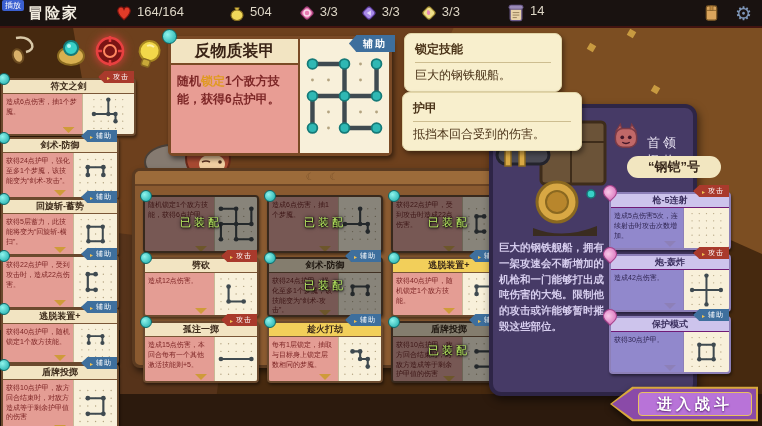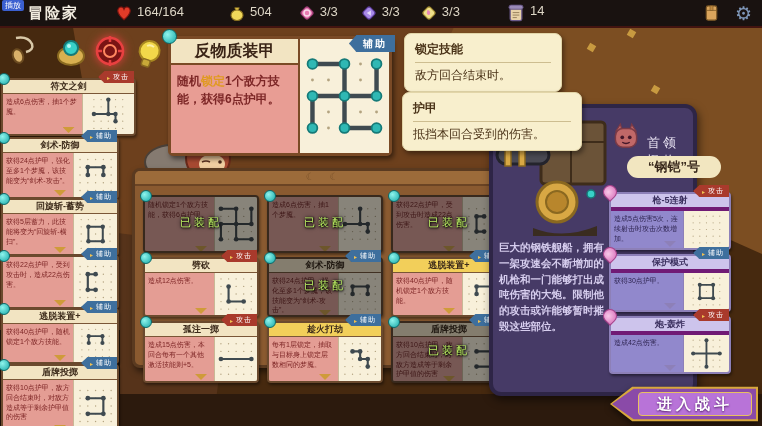--- a/index.html
+++ b/index.html
@@ -94,21 +94,21 @@
   .devil{position:absolute;left:118px;top:14px}
   .boss-name{position:absolute;left:134px;top:48px;width:94px;height:22px;background:#f2e6c0;border-radius:12px;
     color:#38281c;font-size:13px;font-weight:bold;display:flex;align-items:center;justify-content:center}
   .boss-illo{position:absolute;left:0px;top:8px;width:118px;height:126px}
   .boss-desc{position:absolute;left:6px;top:132px;width:110px;color:#d6cdee;font-size:10.5px;
     line-height:1.5;font-weight:bold}
   .boss-skills{position:absolute;left:116px;top:84px;width:122px;display:flex;flex-direction:column;gap:8px}
   .bcard{position:relative;height:54px}
   .bcard .frame{border:2px solid #8d80b8;background:#b3a8dd;box-shadow:0 0 0 1px #6a5e98 inset,1px 2px 3px rgba(0,0,0,.45)}
   .bcard .frame::after{background:#8d80b8}
-  .bcard .ctitle{background:#cdc4ec;border-bottom:4px solid #701a75;color:#3a2f5e}
+  .bcard .ctitle{background:#cdc4ec;border-bottom:1px solid #701a75;color:#3a2f5e}
   .bcard .cdesc{background:#9188cc;color:#2e2450}
   .bcard .cgrid{border-left:1px solid #8d80b8}
   .wisp{position:absolute;left:-6px;top:-7px;width:12px;height:12px;border-radius:50% 50% 50% 0;
     background:radial-gradient(circle at 40% 40%,#f8c8e8,#d86ab8);transform:rotate(-45deg);z-index:8;
     border:1px solid #a8408a}
   
   .battle-btn{position:absolute;left:610px;top:386px;width:148px;height:36px;z-index:10;cursor:pointer;
     filter:drop-shadow(0 3px 3px rgba(0,0,0,.5))}
   .bb-outer{position:absolute;inset:0;background:#d8a83c;clip-path:polygon(0 50%,15% 2%,100% 2%,100% 98%,15% 98%)}
   .bb-mid{position:absolute;inset:2px;background:#8a4aa8;clip-path:polygon(0 50%,15% 2%,100% 2%,100% 98%,15% 98%)}
@@ -292,21 +292,21 @@
           <circle cx="14" cy="50" r="5.5" fill="#2fb8b4" stroke="#157a78" stroke-width="2"></circle>
           <circle cx="14" cy="86" r="5.5" fill="#2fb8b4" stroke="#157a78" stroke-width="2"></circle>
         </svg>
       </div>
   </div>
 </div>
 
 <div class="tooltip tt1">
   <div class="tt-title">锁定技能</div>
   <div class="tt-div"></div>
-  <div class="tt-body">敌方回合结束时。</div>
+  <div class="tt-body">巨大的钢铁舰船。</div>
 </div>
 <div class="tooltip tt2">
   <div class="tt-title">护甲</div>
   <div class="tt-div"></div>
   <div class="tt-body">抵挡本回合受到的伤害。</div>
 </div>
 
 <div class="card" style="left:1px;top:78px;width:135px;height:54px">
   <div class="tag attack">
       <span>攻击</span>
@@ -1099,20 +1099,67 @@
                 <circle cx="86" cy="32" r="1.6" fill="#b3a380"></circle>
                 <circle cx="86" cy="50" r="1.6" fill="#b3a380"></circle>
                 <circle cx="86" cy="68" r="1.6" fill="#b3a380"></circle>
                 <circle cx="86" cy="86" r="1.6" fill="#b3a380"></circle>
               </svg>
             </div>
           </div>
         </div>
     </div>
     <div class="bcard card" style="position:relative">
+      <div class="tag attack">
+          <span>攻击</span>
+        </div>
+      <div class="wisp"></div>
+      <div class="frame">
+          <div class="ctitle">炮-轰炸</div>
+        <div class="cbody">
+            <div class="cdesc">造成42点伤害。</div>
+          <div class="cgrid">
+              <svg viewBox="0 0 100 100">
+                <circle cx="14" cy="14" r="1.6" fill="#b3a380"></circle>
+                <circle cx="14" cy="32" r="1.6" fill="#b3a380"></circle>
+                <circle cx="14" cy="50" r="1.6" fill="#b3a380"></circle>
+                <circle cx="14" cy="68" r="1.6" fill="#b3a380"></circle>
+                <circle cx="14" cy="86" r="1.6" fill="#b3a380"></circle>
+                <circle cx="32" cy="14" r="1.6" fill="#b3a380"></circle>
+                <circle cx="32" cy="32" r="1.6" fill="#b3a380"></circle>
+                <circle cx="32" cy="50" r="1.6" fill="#b3a380"></circle>
+                <circle cx="32" cy="68" r="1.6" fill="#b3a380"></circle>
+                <circle cx="32" cy="86" r="1.6" fill="#b3a380"></circle>
+                <circle cx="50" cy="14" r="1.6" fill="#b3a380"></circle>
+                <circle cx="50" cy="32" r="1.6" fill="#b3a380"></circle>
+                <circle cx="50" cy="50" r="1.6" fill="#b3a380"></circle>
+                <circle cx="50" cy="68" r="1.6" fill="#b3a380"></circle>
+                <circle cx="50" cy="86" r="1.6" fill="#b3a380"></circle>
+                <circle cx="68" cy="14" r="1.6" fill="#b3a380"></circle>
+                <circle cx="68" cy="32" r="1.6" fill="#b3a380"></circle>
+                <circle cx="68" cy="50" r="1.6" fill="#b3a380"></circle>
+                <circle cx="68" cy="68" r="1.6" fill="#b3a380"></circle>
+                <circle cx="68" cy="86" r="1.6" fill="#b3a380"></circle>
+                <circle cx="86" cy="14" r="1.6" fill="#b3a380"></circle>
+                <circle cx="86" cy="32" r="1.6" fill="#b3a380"></circle>
+                <circle cx="86" cy="50" r="1.6" fill="#b3a380"></circle>
+                <circle cx="86" cy="68" r="1.6" fill="#b3a380"></circle>
+                <circle cx="86" cy="86" r="1.6" fill="#b3a380"></circle>
+                <line x1="50" y1="14" x2="50" y2="86" stroke="#3f4a50" stroke-width="5" stroke-linecap="round"></line>
+                <line x1="14" y1="50" x2="86" y2="50" stroke="#3f4a50" stroke-width="5" stroke-linecap="round"></line>
+                <circle cx="50" cy="14" r="5.5" fill="#3f4a50"></circle>
+                <circle cx="50" cy="86" r="5.5" fill="#3f4a50"></circle>
+                <circle cx="14" cy="50" r="5.5" fill="#3f4a50"></circle>
+                <circle cx="86" cy="50" r="5.5" fill="#3f4a50"></circle>
+              </svg>
+            </div>
+          </div>
+        </div>
+    </div>
+    <div class="bcard card" style="position:relative">
       <div class="tag">
           <span>辅助</span>
         </div>
       <div class="wisp"></div>
       <div class="frame">
           <div class="ctitle">保护模式</div>
         <div class="cbody">
             <div class="cdesc">获得30点护甲。</div>
           <div class="cgrid">
               <svg viewBox="0 0 100 100">
@@ -1147,67 +1194,20 @@
                 <line x1="32" y1="32" x2="32" y2="68" stroke="#3f4a50" stroke-width="5" stroke-linecap="round"></line>
                 <circle cx="32" cy="32" r="5.5" fill="#3f4a50"></circle>
                 <circle cx="68" cy="32" r="5.5" fill="#3f4a50"></circle>
                 <circle cx="68" cy="68" r="5.5" fill="#3f4a50"></circle>
                 <circle cx="32" cy="68" r="5.5" fill="#3f4a50"></circle>
               </svg>
             </div>
           </div>
         </div>
     </div>
-    <div class="bcard card" style="position:relative">
-      <div class="tag attack">
-          <span>攻击</span>
-        </div>
-      <div class="wisp"></div>
-      <div class="frame">
-          <div class="ctitle">炮-轰炸</div>
-        <div class="cbody">
-            <div class="cdesc">造成42点伤害。</div>
-          <div class="cgrid">
-              <svg viewBox="0 0 100 100">
-                <circle cx="14" cy="14" r="1.6" fill="#b3a380"></circle>
-                <circle cx="14" cy="32" r="1.6" fill="#b3a380"></circle>
-                <circle cx="14" cy="50" r="1.6" fill="#b3a380"></circle>
-                <circle cx="14" cy="68" r="1.6" fill="#b3a380"></circle>
-                <circle cx="14" cy="86" r="1.6" fill="#b3a380"></circle>
-                <circle cx="32" cy="14" r="1.6" fill="#b3a380"></circle>
-                <circle cx="32" cy="32" r="1.6" fill="#b3a380"></circle>
-                <circle cx="32" cy="50" r="1.6" fill="#b3a380"></circle>
-                <circle cx="32" cy="68" r="1.6" fill="#b3a380"></circle>
-                <circle cx="32" cy="86" r="1.6" fill="#b3a380"></circle>
-                <circle cx="50" cy="14" r="1.6" fill="#b3a380"></circle>
-                <circle cx="50" cy="32" r="1.6" fill="#b3a380"></circle>
-                <circle cx="50" cy="50" r="1.6" fill="#b3a380"></circle>
-                <circle cx="50" cy="68" r="1.6" fill="#b3a380"></circle>
-                <circle cx="50" cy="86" r="1.6" fill="#b3a380"></circle>
-                <circle cx="68" cy="14" r="1.6" fill="#b3a380"></circle>
-                <circle cx="68" cy="32" r="1.6" fill="#b3a380"></circle>
-                <circle cx="68" cy="50" r="1.6" fill="#b3a380"></circle>
-                <circle cx="68" cy="68" r="1.6" fill="#b3a380"></circle>
-                <circle cx="68" cy="86" r="1.6" fill="#b3a380"></circle>
-                <circle cx="86" cy="14" r="1.6" fill="#b3a380"></circle>
-                <circle cx="86" cy="32" r="1.6" fill="#b3a380"></circle>
-                <circle cx="86" cy="50" r="1.6" fill="#b3a380"></circle>
-                <circle cx="86" cy="68" r="1.6" fill="#b3a380"></circle>
-                <circle cx="86" cy="86" r="1.6" fill="#b3a380"></circle>
-                <line x1="50" y1="14" x2="50" y2="86" stroke="#3f4a50" stroke-width="5" stroke-linecap="round"></line>
-                <line x1="14" y1="50" x2="86" y2="50" stroke="#3f4a50" stroke-width="5" stroke-linecap="round"></line>
-                <circle cx="50" cy="14" r="5.5" fill="#3f4a50"></circle>
-                <circle cx="50" cy="86" r="5.5" fill="#3f4a50"></circle>
-                <circle cx="14" cy="50" r="5.5" fill="#3f4a50"></circle>
-                <circle cx="86" cy="50" r="5.5" fill="#3f4a50"></circle>
-              </svg>
-            </div>
-          </div>
-        </div>
-    </div>
   </div>
 </div>
 
 <div class="battle-btn">
   <div class="bb-outer"></div>
   <div class="bb-mid"></div>
   <div class="bb-inner">进入战斗</div>
 </div>
 
 </body></html>

